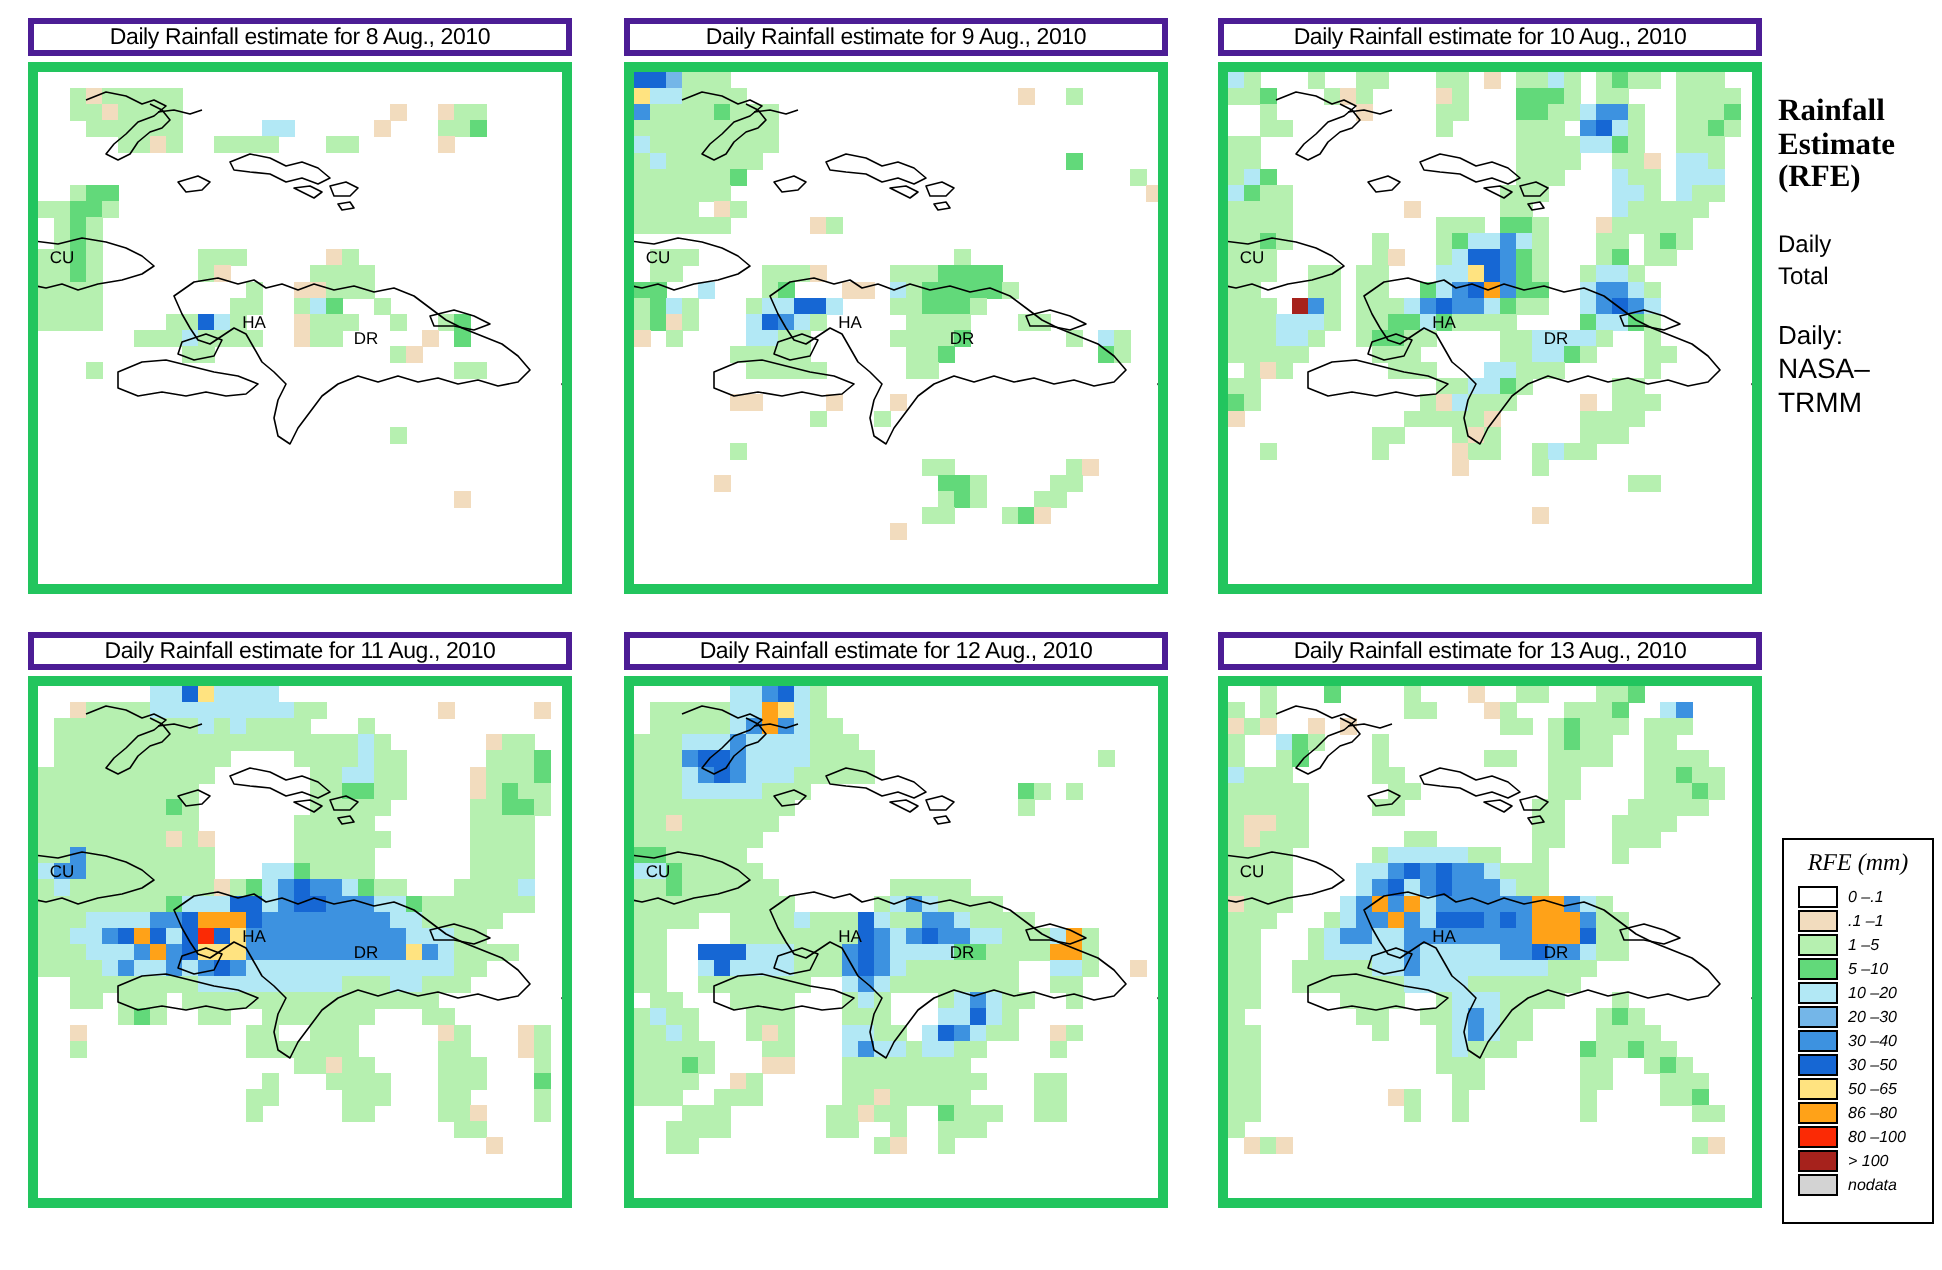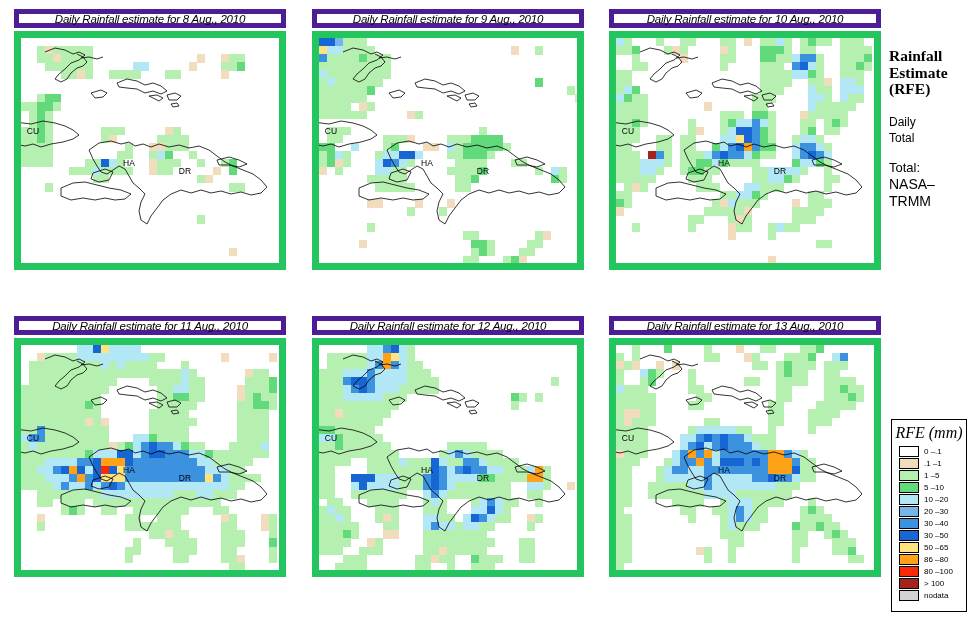--- a/index.html
+++ b/index.html
@@ -1,44 +1,44 @@
 <!DOCTYPE html>
 <html><head>
 <meta charset="utf-8">
 <style>
   html,body{margin:0;padding:0;background:#ffffff;}
   body{width:971px;height:635px;position:relative;overflow:hidden;
        font-family:"Liberation Sans","DejaVu Sans",sans-serif;}
 
   .panel{position:absolute;width:274px;}
   .panel-title{position:absolute;left:0;top:0;width:272px;height:19px;
-       border:5px solid #4c1d95;background:#fff;box-sizing:border-box;
+       border:3px solid #4c1d95;background:#fff;box-sizing:border-box;
        display:flex;align-items:center;justify-content:center;
-       font-size:11.5px;color:#000;letter-spacing:-0.2px;white-space:nowrap;font-style:italic;}
-  .panel-map{position:absolute;left:0;top:22px;width:272px;height:239px;
-       border:7px solid #22c55e;background:#fff;box-sizing:border-box;overflow:hidden;}
+       font-size:11.5px;color:#000;letter-spacing:-0.2px;white-space:nowrap;}
+  .panel-map{position:absolute;left:0;top:22px;width:272px;height:266px;
+       border:5px solid #22c55e;background:#fff;box-sizing:border-box;overflow:hidden;}
   .panel-map svg{position:absolute;left:0;top:0;display:block;}
 
   .region-label{font-size:8.5px;fill:#000;font-family:"Liberation Sans",sans-serif;}
 
   
   .side{position:absolute;left:889px;top:48px;width:82px;}
   .side-title{font-family:"Liberation Serif","DejaVu Serif",serif;
        font-weight:bold;font-size:15.5px;line-height:16.5px;color:#000;}
   .side-sub{font-size:12px;line-height:16px;color:#000;margin-top:16px;}
   .side-sub2{font-size:13px;line-height:16px;color:#000;margin-top:14px;}
   .side-sub2 .big{font-size:14px;line-height:17px;}
 
   
   .legend{position:absolute;left:891px;top:419px;width:76px;height:193px;
        border:1px solid #000;background:#fff;box-sizing:border-box;}
-  .legend-title{font-style:italic;font-size:16px;text-align:center;
+  .legend-title{font-style:italic;font-size:12px;text-align:center;
        margin:4px 0 3px 0;color:#000;
        font-family:"Liberation Serif","DejaVu Serif",serif;}
-  .legend-rows{margin-left:7px;}
+  .legend-rows{margin-left:7px;font-style:italic;}
   .legend-row{display:flex;align-items:center;height:12px;}
   .legend-swatch{width:20px;height:11px;border:1px solid #000;box-sizing:border-box;}
   .legend-label{font-size:8px;margin-left:5px;color:#000;white-space:nowrap;
        font-family:"Liberation Sans",sans-serif;}
 </style>
 </head>
 <body>
 
 <div class="panel" id="p0" style="left:14px;top:9px;">
   <div class="panel-title">Daily Rainfall estimate for  8 Aug., 2010</div>
@@ -2254,21 +2254,21 @@
   <div class="side-title">
     <div>Rainfall</div>
     <div>Estimate</div>
     <div>(RFE)</div>
   </div>
   <div class="side-sub">
     <div>Daily</div>
     <div>Total</div>
   </div>
   <div class="side-sub2">
-    <div>Total:</div>
+    <div>Daily:</div>
     <div class="big">NASA–</div>
     <div class="big">TRMM</div>
   </div>
 </div>
 
 <div class="legend">
   <div class="legend-title">RFE (mm)</div>
   <div class="legend-rows" id="legend-rows">
       <div class="legend-row">
         <div class="legend-swatch" style="background: rgb(255, 255, 255);"></div>

